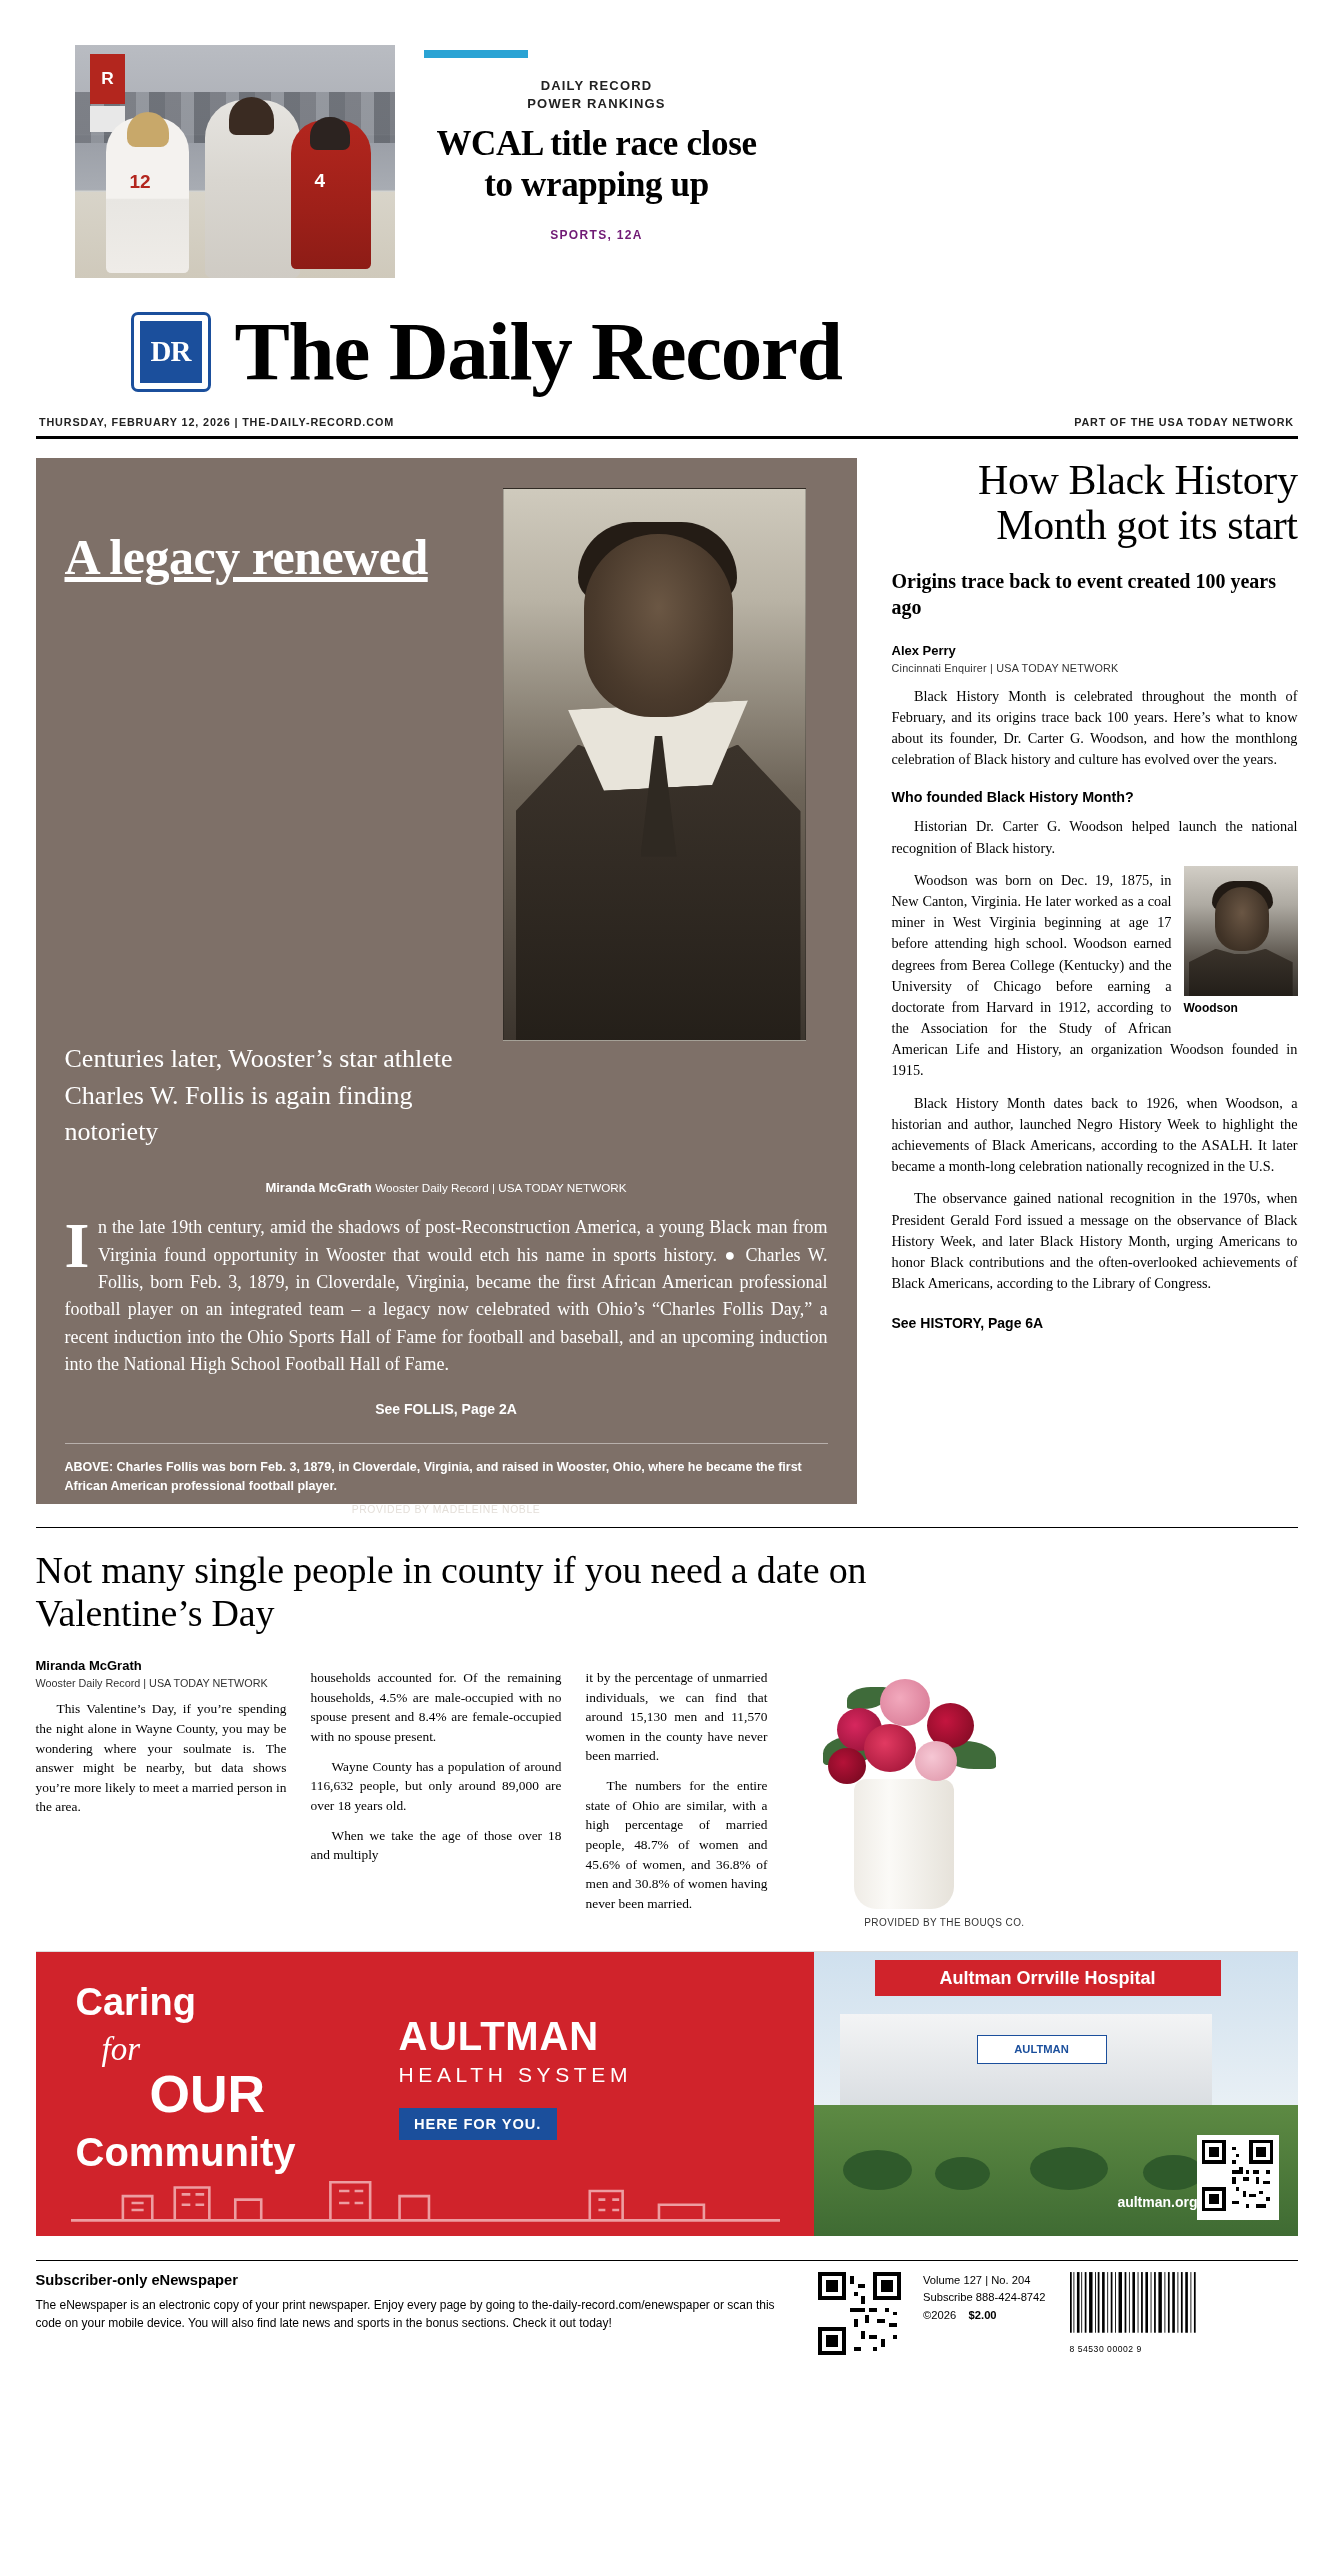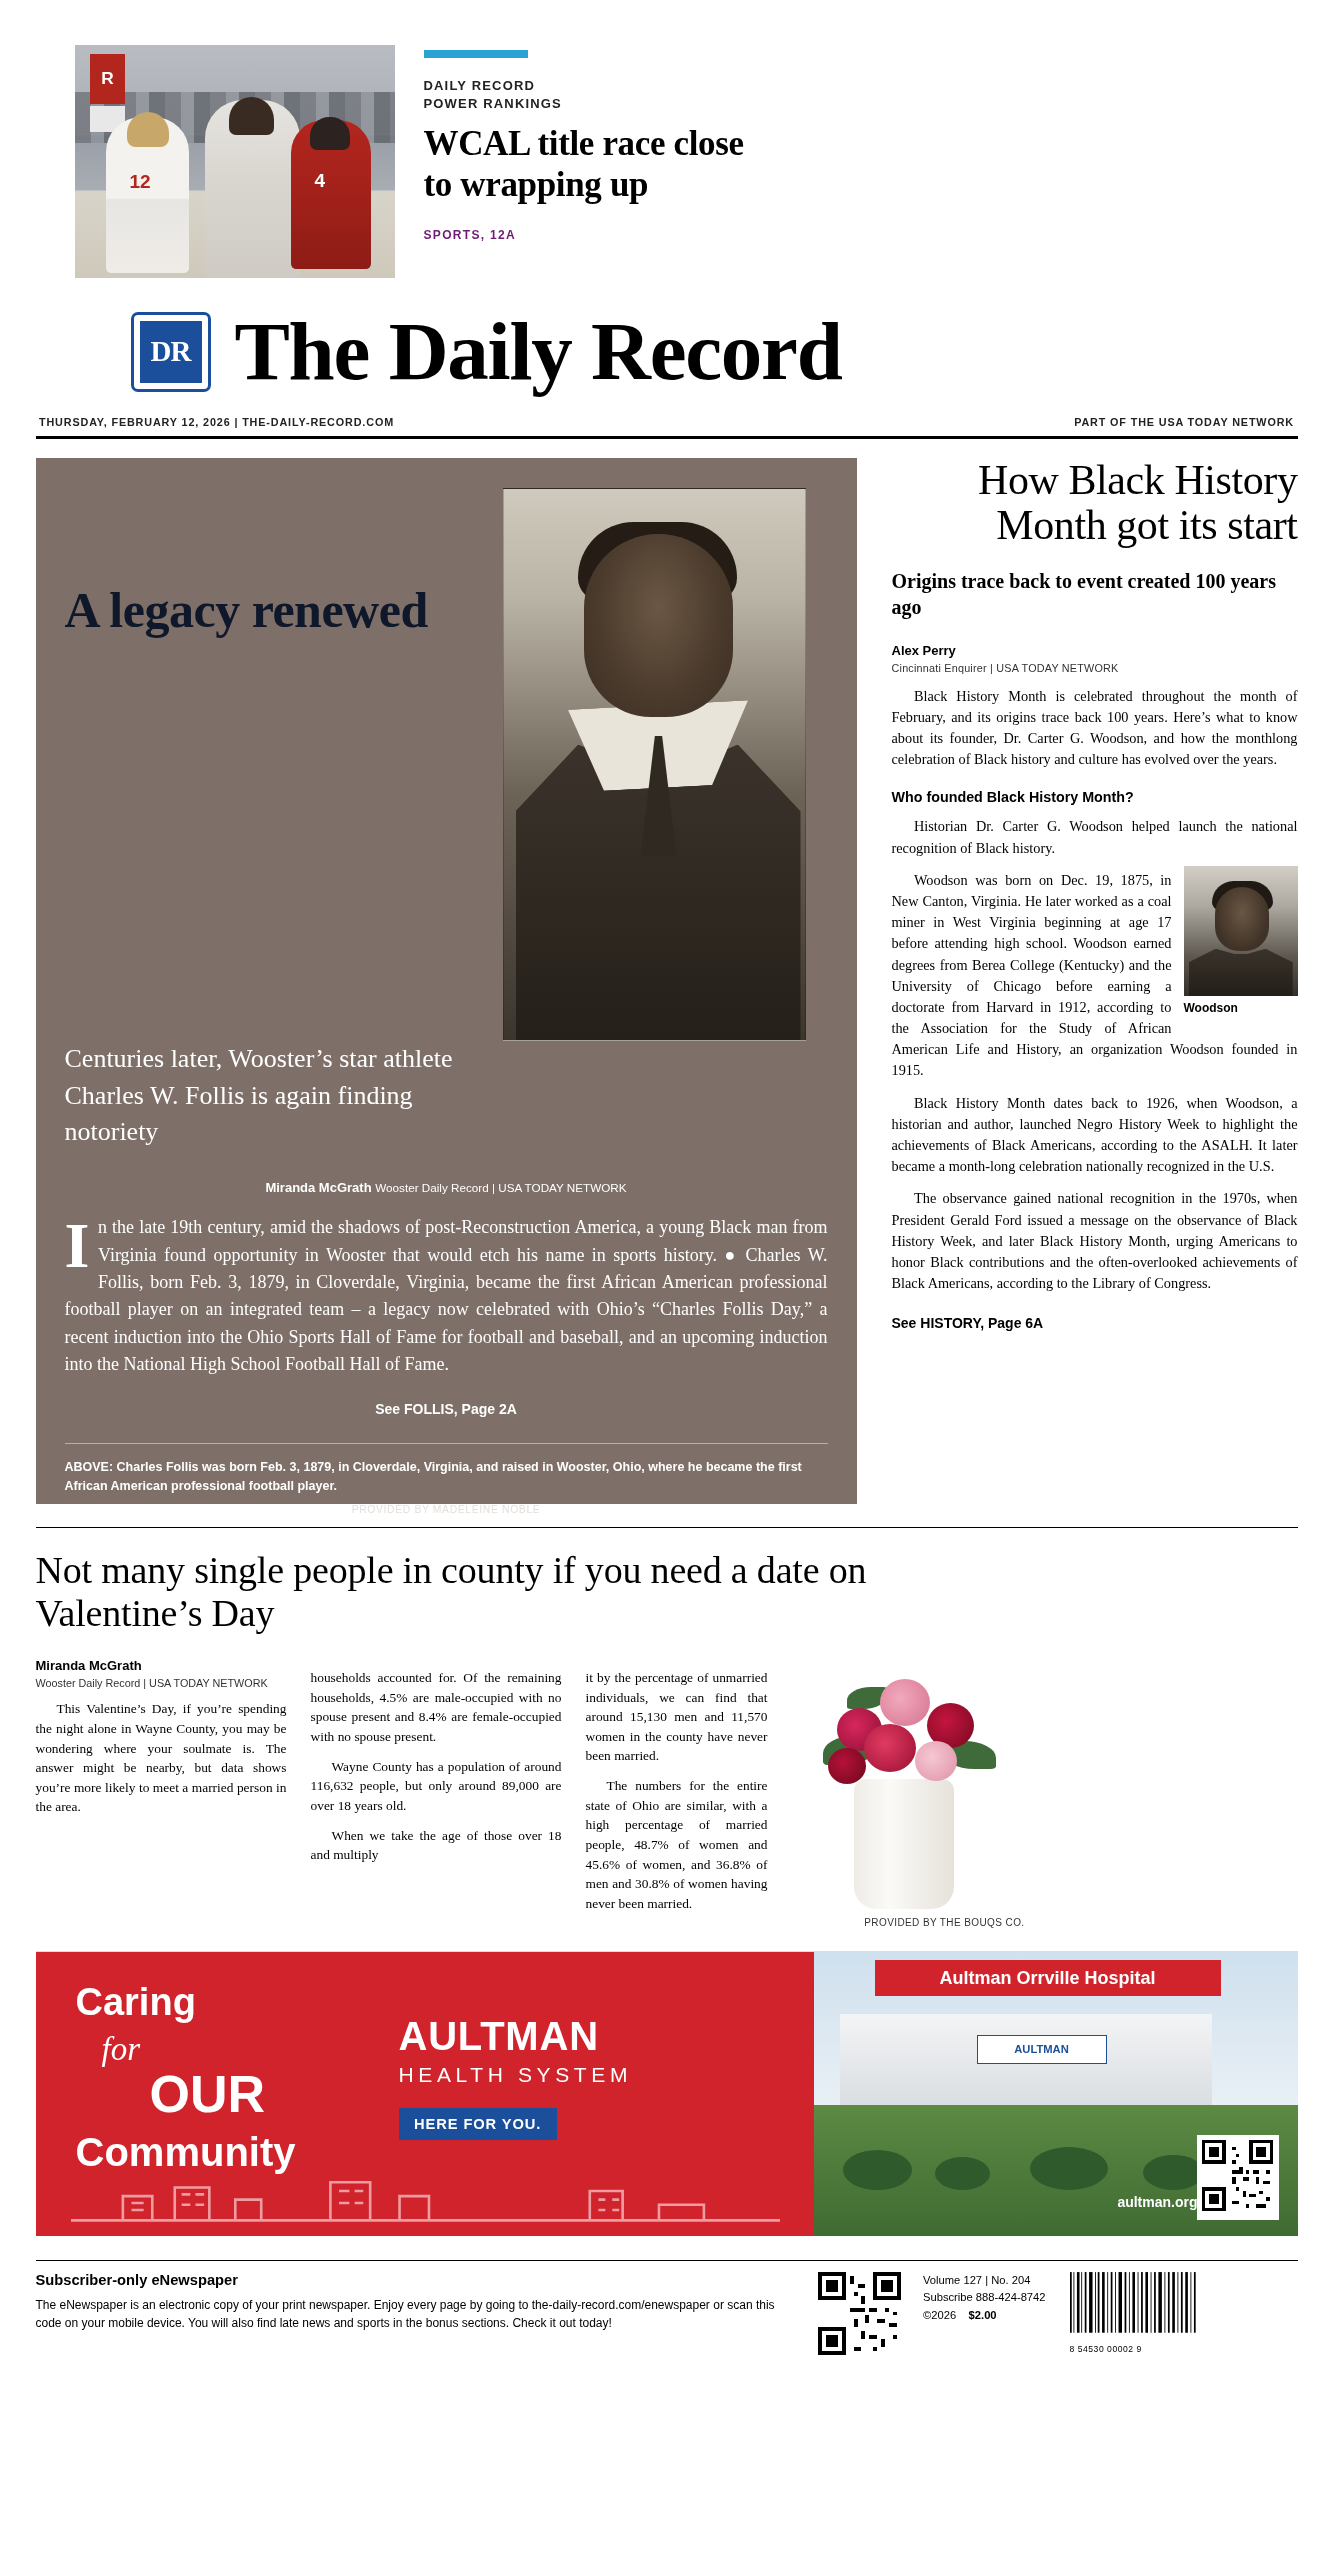--- a/index.html
+++ b/index.html
@@ -57,21 +57,21 @@
   .p2 { position:absolute; left:130px; bottom:0; width:95px; height:178px;
         background:linear-gradient(180deg,#e6e4e0 0%,#d9d6d0 45%,#cfcbc4 100%);
         border-radius:38px 38px 7px 7px; }
   .p2 .hair { position:absolute; left:24px; top:-3.5px; width:45px; height:38px; background:#3a2b22; border-radius:22.5px 22.5px 7px 7px; }
   .p3 { position:absolute; left:216px; bottom:8.6px; width:80px; height:149px;
         background:linear-gradient(180deg,#b3261e 0%,#9e2019 60%,#8d1c16 100%);
         border-radius:33px 33px 5.2px 5.2px; }
   .p3 .num { position:absolute; left:24px; top:50px; font:700 19px "Liberation Sans",sans-serif; color:#fff; }
   .p3 .hair { position:absolute; left:19px; top:-3.5px; width:40px; height:33px; background:#2c2320; border-radius:19px 19px 7px 7px; }
 
-  .skybox-text { margin-left:29px; padding-top:5.2px; width:346px; }
+  .skybox-text { margin-left:29px; padding-top:5.2px; width:346px;text-align:center; }
   .skybox-rule { width:104px; height:7.8px; background:#2aa3d4; margin-bottom:19px; }
   .kicker {
     font:700 13px/1.35 "Liberation Sans", sans-serif;
     letter-spacing:.09em; color:#222;
   }
   .skybox-hed {
     font:700 35px/1.16 "Liberation Serif", serif;
     margin-top:12px; letter-spacing:-.01em;
   }
   .skybox-foot {
@@ -109,22 +109,22 @@
   .col-left { width:821px; }
   .col-right { width:406px; margin-left:35px; }
 
   
   .feature {
     background:#7e7068; color:#fff; padding:22.5px 29px 19px 29px; position:relative;
     height:1046px;
   }
   .feature-top { display:flex; }
   .feature-hed {
-    font:700 50px/1.1 "Liberation Serif", serif; color:#0f172a;
-    margin-top:102px; width:424px; letter-spacing:-.01em;
+    font:700 50px/1.1 "Liberation Serif", serif; color:#ffffff;
+    margin-top:49px; width:424px; letter-spacing:-.01em;text-decoration:underline;
   }
   .feature-dek {
     font:400 26px/1.42 "Liberation Serif", serif; color:#ffffff;
     width:406px;
   }
   .follis-portrait {
     width:303px; height:553px; margin-left:14px; margin-top:7px;
     background:linear-gradient(180deg,#cfcabd 0%,#b9b3a5 20%,#6d6458 55%,#3c352e 100%);
     position:relative; overflow:hidden; border:0.9px solid rgba(0,0,0,.2);
   }

